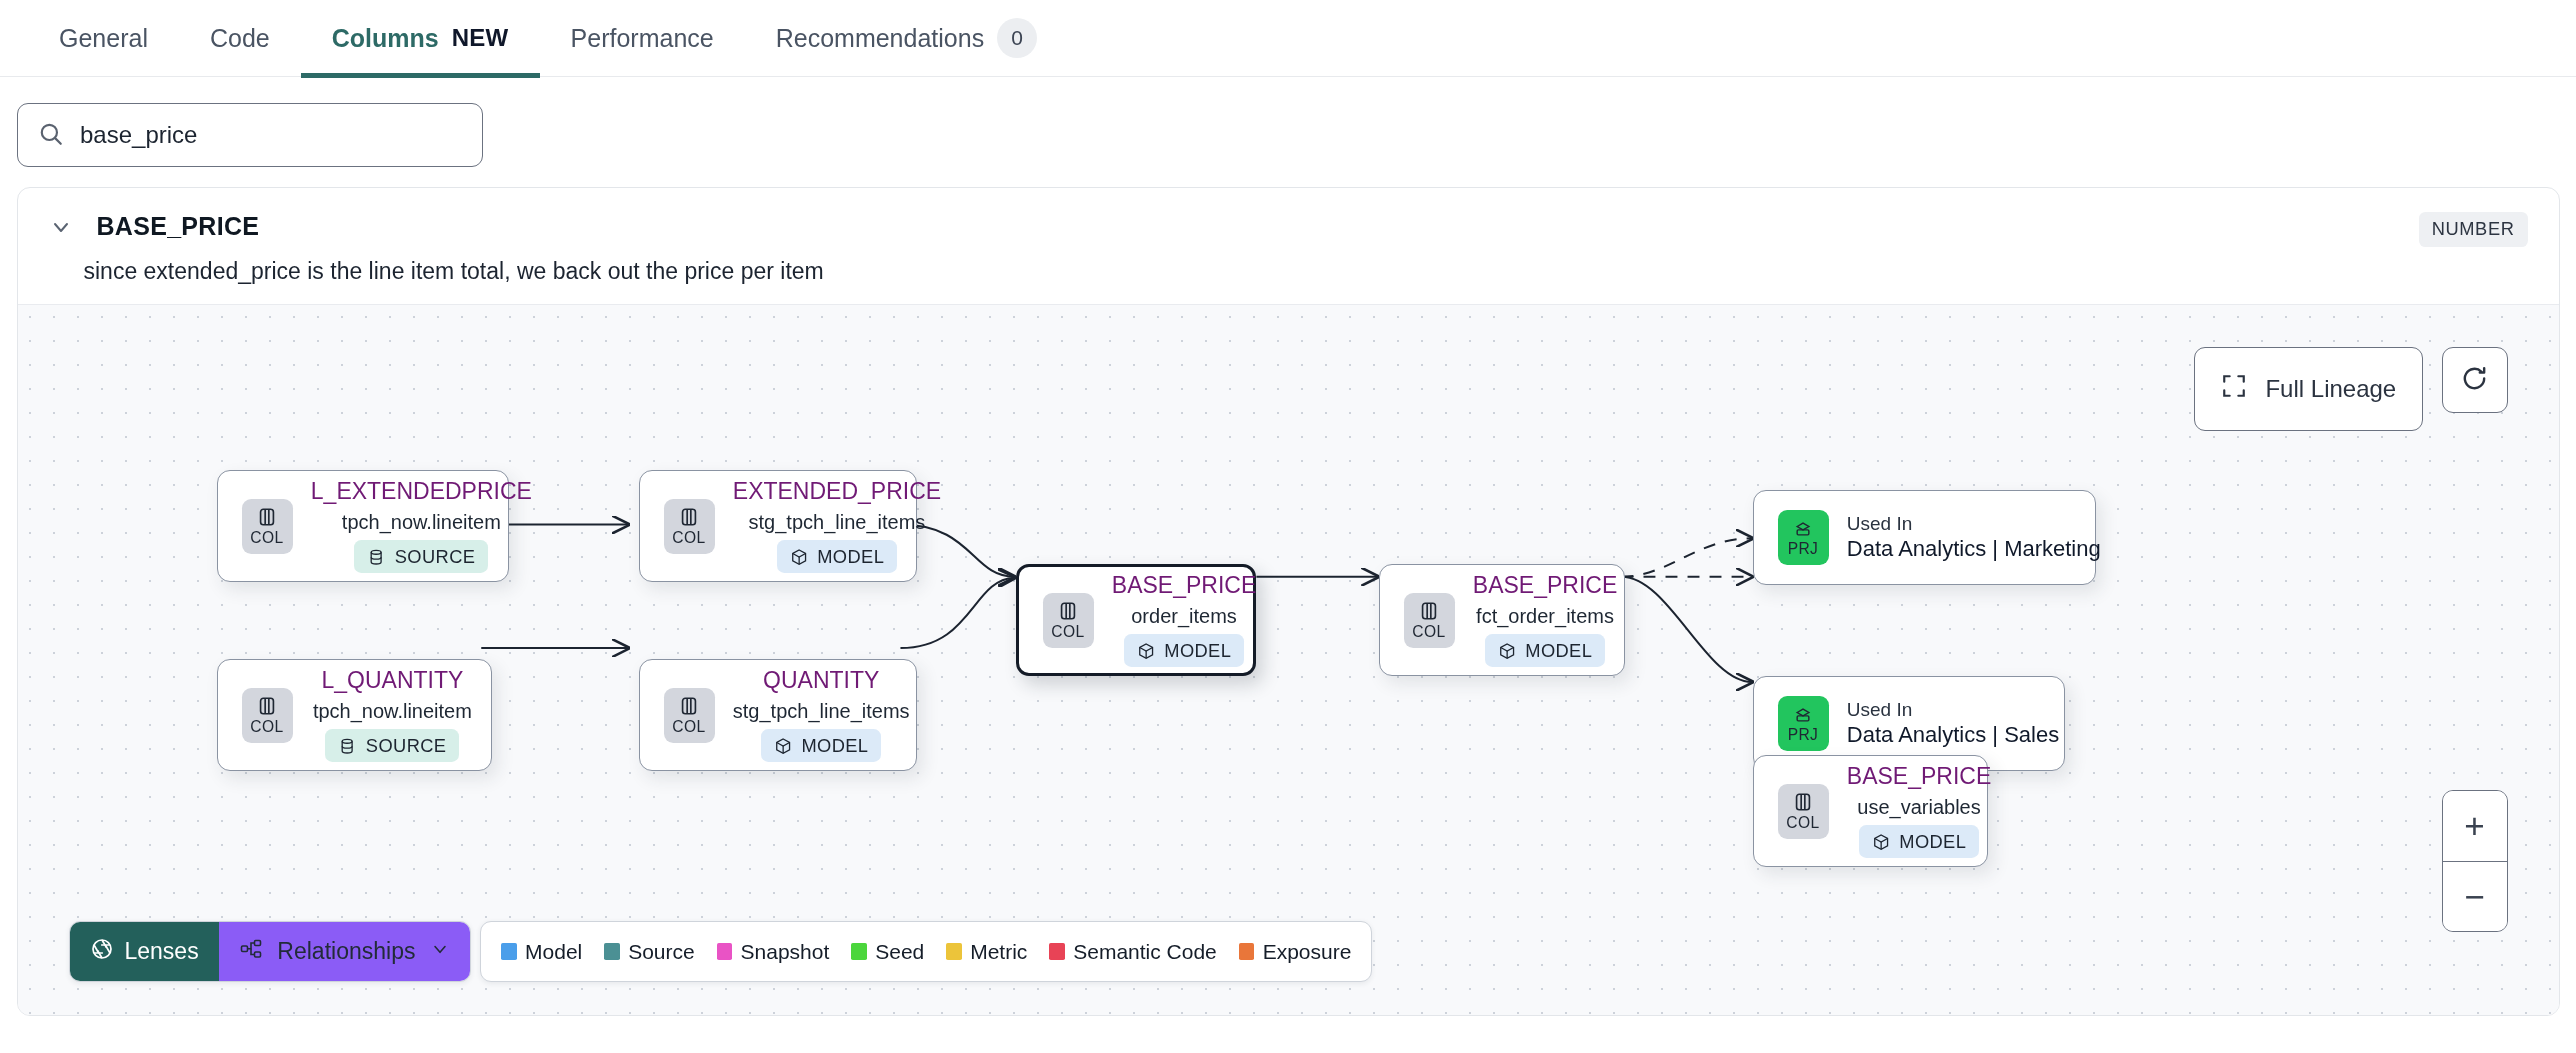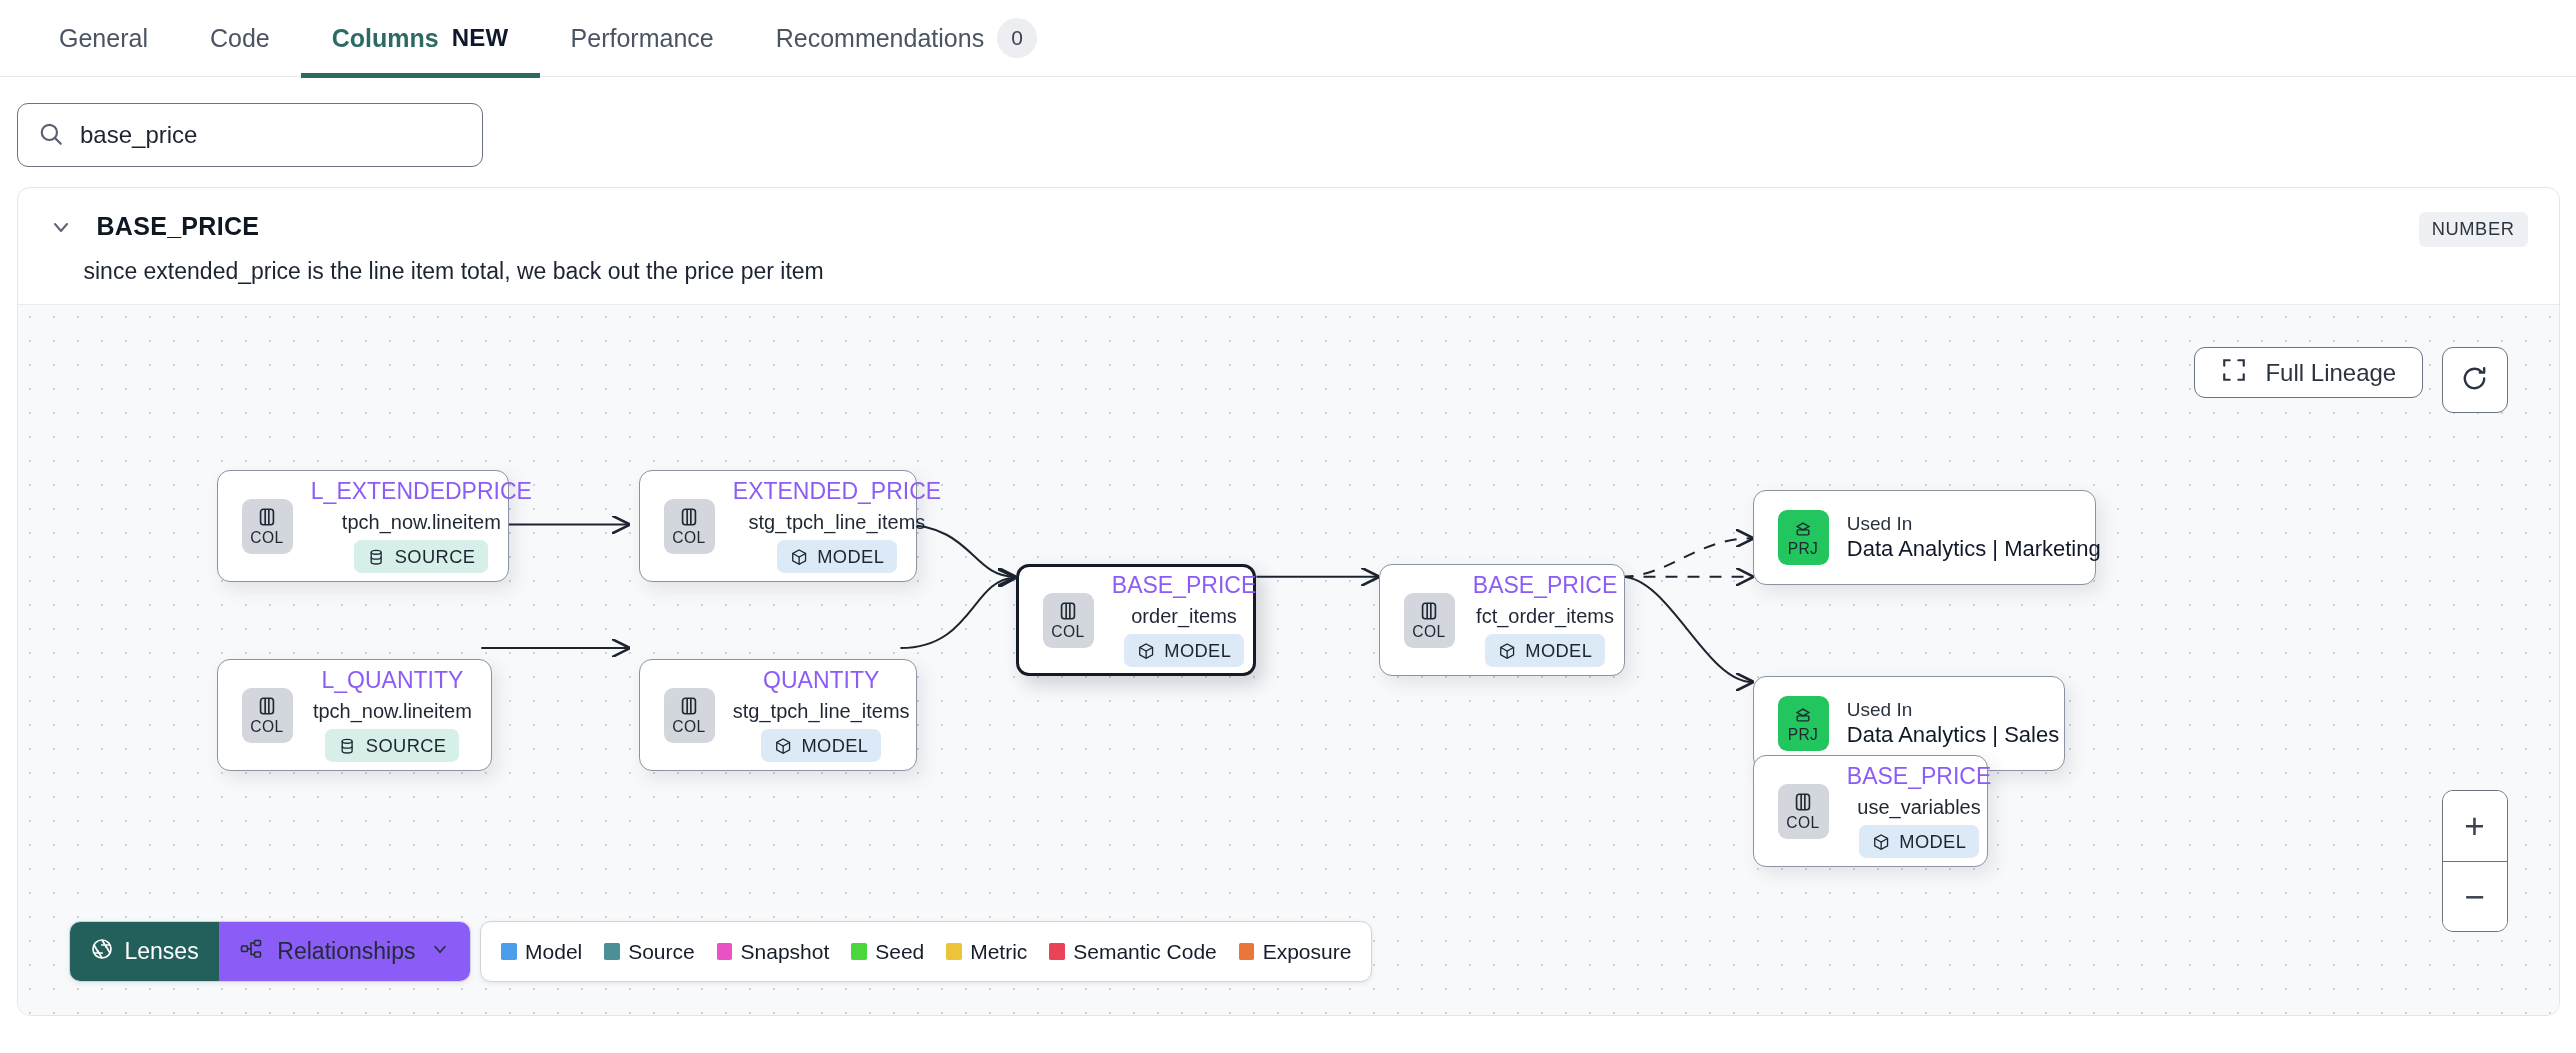--- a/index.html
+++ b/index.html
@@ -178,21 +178,21 @@
   .node-body {
     flex: 1 1 auto;
     padding: 0 16.5px 0 18.3px;
     display: flex;
     flex-direction: column;
     align-items: center;
     gap: 7.3px;
   }
   .node-title {
     font-size: 23px;
-    color: #8b5cf6;
+    color: #701a75;
     line-height: 1.1;
     white-space: nowrap;
   }
   .node-sub {
     font-size: 20px;
     color: #1e2733;
     line-height: 1.1;
     white-space: nowrap;
   }
   .node-badge {
@@ -222,21 +222,21 @@
   .prj-name { font-size: 22px; color: #10192a; line-height: 1.15; white-space: nowrap; }
 
   
   .ctl-topright {
     position: absolute;
     top: 42px; right: 51px;
     display: flex;
     gap: 18.3px;
   }
   .btn-full {
-    height: 51px;
+    height: 84px;
     padding: 0 26px;
     border: 1.8px solid #6b7280;
     border-radius: 11px;
     background: #fff;
     display: flex;
     align-items: center;
     gap: 18.3px;
     font-size: 24px;
     color: #2b3340;
     cursor: pointer;

